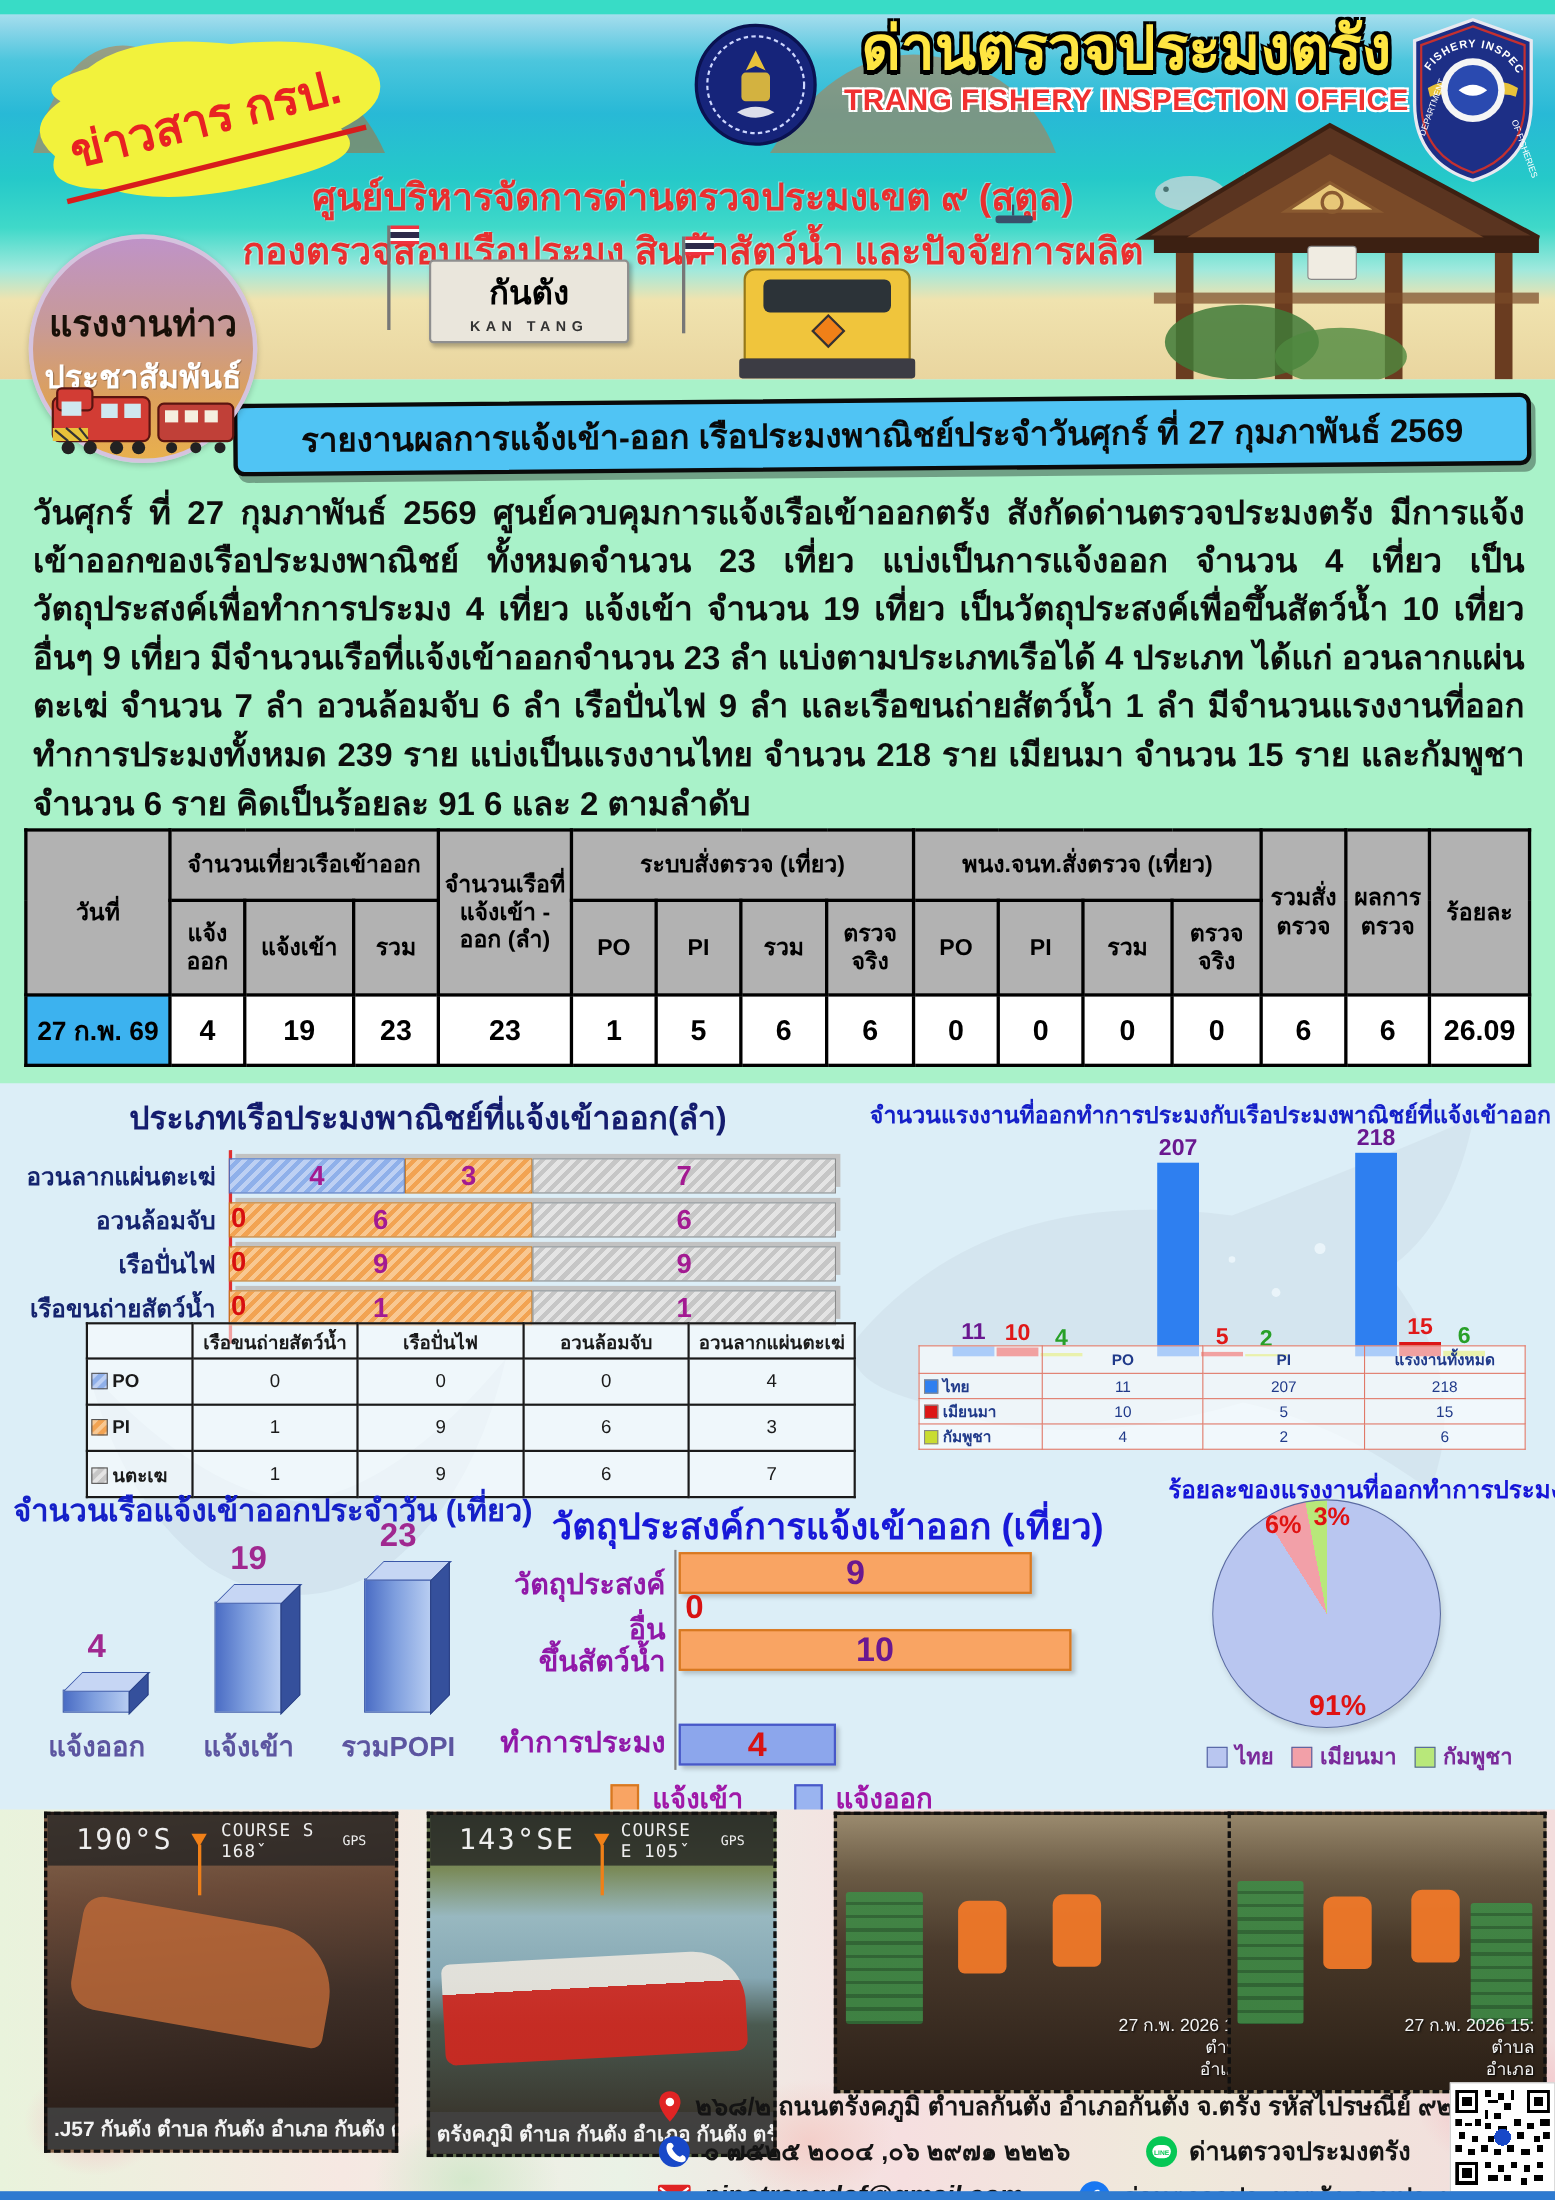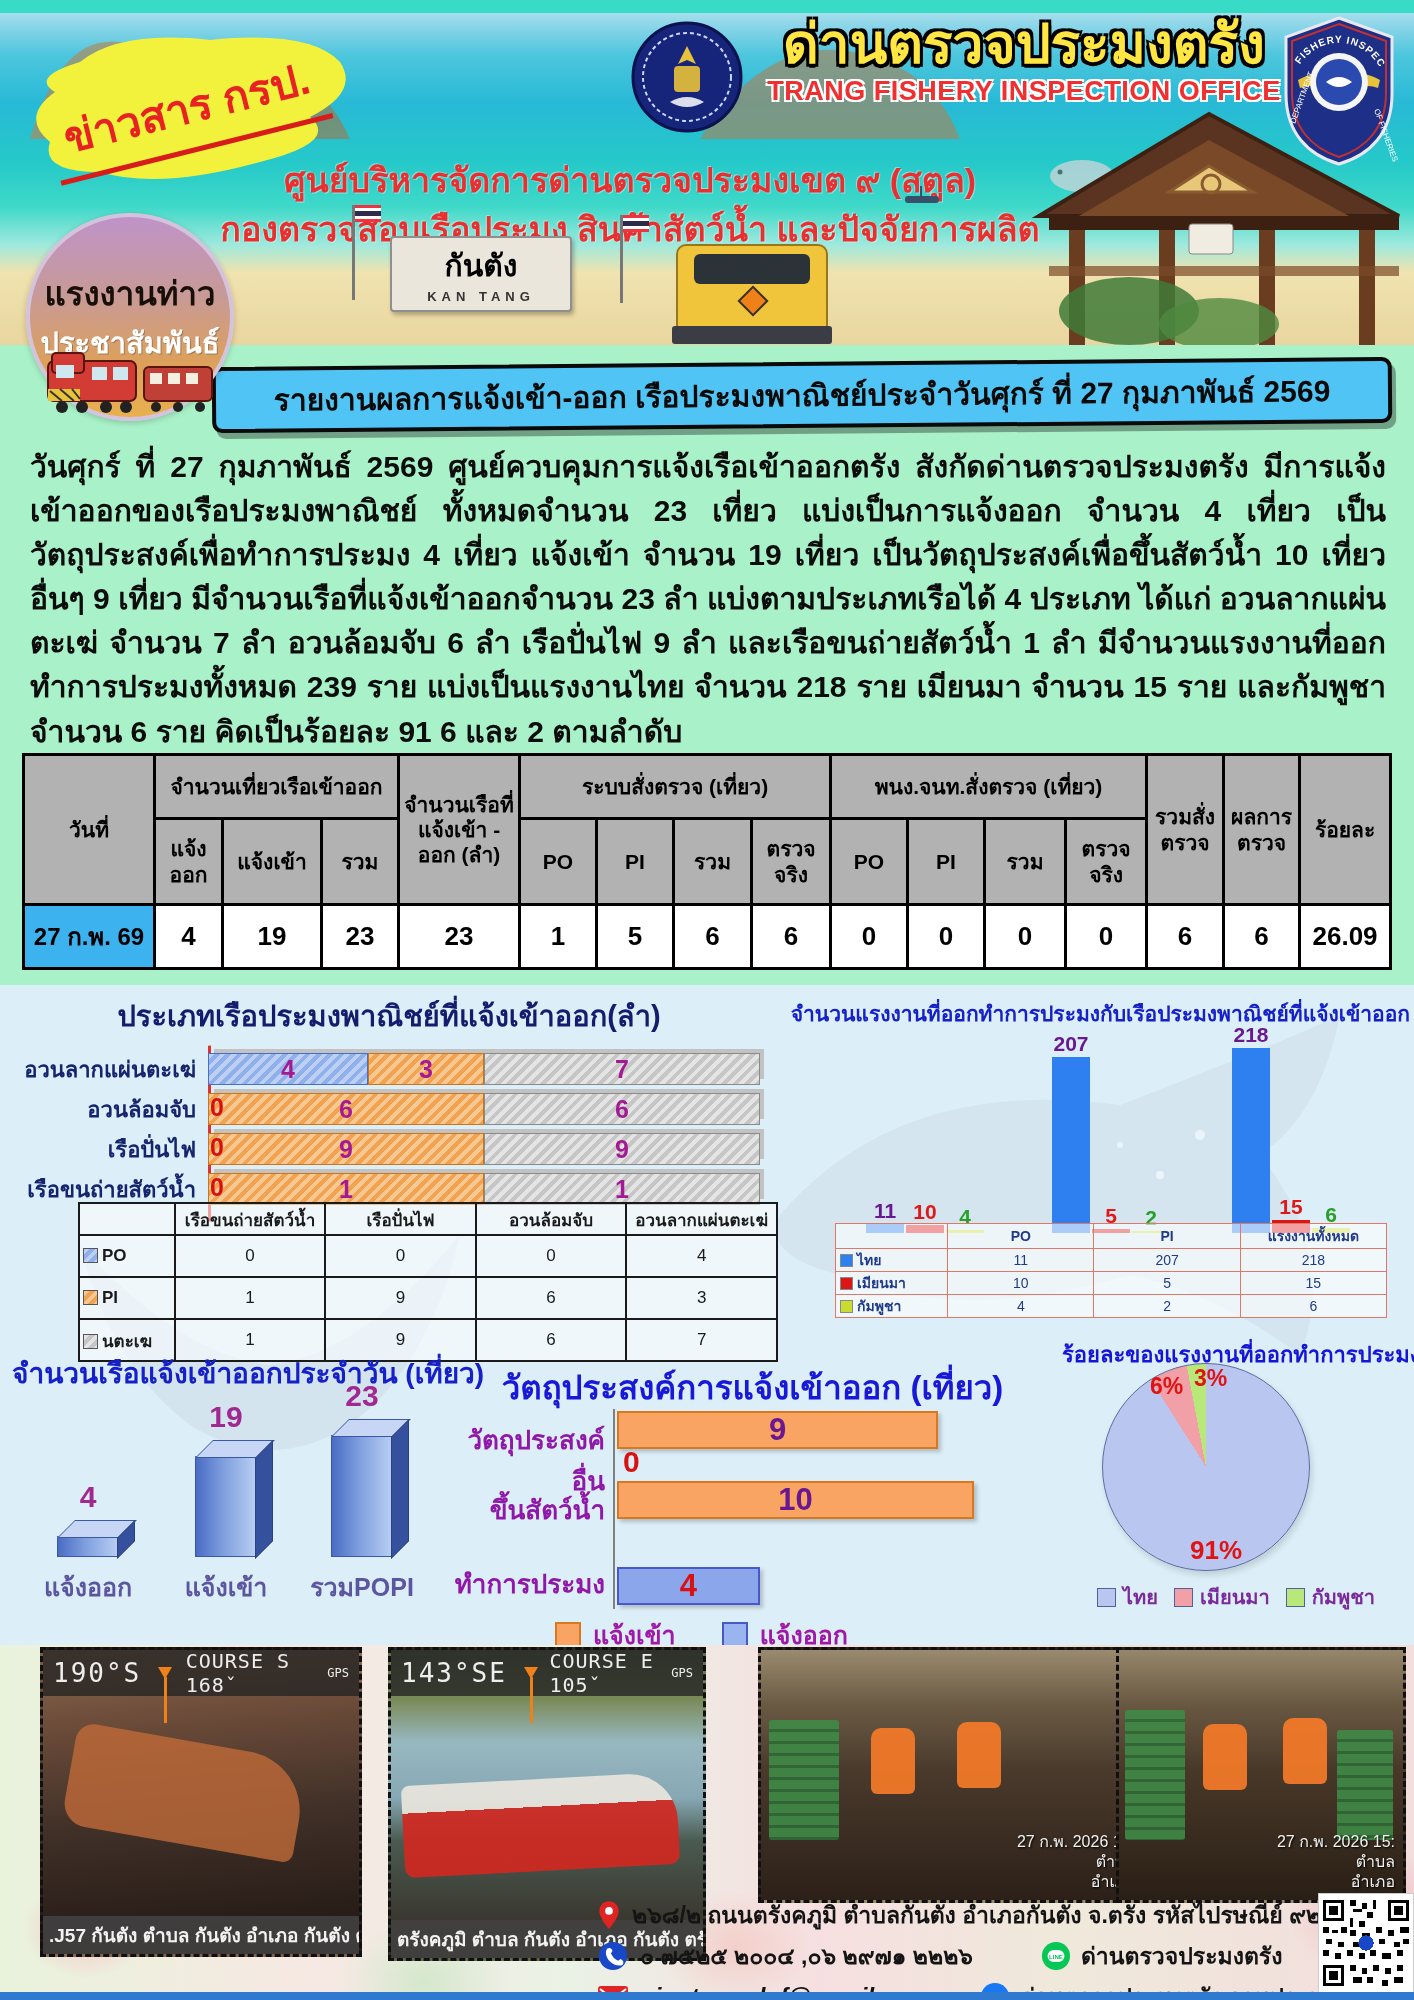--- a/index.html
+++ b/index.html
@@ -147,26 +147,26 @@
 .p1{left:40px;top:2px;width:322px;height:310px;background:linear-gradient(175deg,#8a6a50 0%,#6a4a38 25%,#403028 55%,#1f1511 100%)}
 .p1 .boat{position:absolute;left:8%;top:30%;width:74%;height:34%;background:#c06a38;opacity:.8;border-radius:18px 60px 10px 24px;transform:rotate(10deg)}
 .p2{left:388px;top:2px;width:318px;height:314px;background:linear-gradient(180deg,#5a6a48 0%,#7a8a58 16%,#98b8c0 30%,#86a8b4 48%,#4a5a50 62%,#32271f 100%)}
 .p2 .boat{position:absolute;left:4%;top:42%;width:88%;height:30%;border-radius:8px 48px 10px 10px;transform:rotate(-3deg);
  background:linear-gradient(180deg,#e9e5dd 0 30%,#d02820 30% 100%);opacity:.92}
 .p3{left:758px;top:2px;width:388px;height:256px;background:linear-gradient(180deg,#9a8a6e 0%,#6a5a44 22%,#4a3a2c 48%,#2c2018 100%)}
 .p4{left:1116px;top:2px;width:290px;height:256px;background:linear-gradient(180deg,#96866a 0%,#685842 22%,#483828 48%,#2a1f16 100%)}
 .vest{position:absolute;width:44px;height:66px;background:#f07828;border-radius:10px 10px 6px 6px;opacity:.95}
 .crate{position:absolute;background:repeating-linear-gradient(180deg,#3f8a46 0 9px,#2f6a36 9px 12px);border-radius:3px;opacity:.9}
 .gpsbar{position:absolute;left:0;top:0;width:100%;height:46px;background:rgba(35,35,35,.78);color:#eee;
- display:flex;align-items:center;gap:10px;padding:0 10px;font-family:"DejaVu Sans Mono",monospace}
+ display:flex;align-items:center;gap:10px;padding:0 26px;font-family:"DejaVu Sans Mono",monospace}
 .gpshead{font-size:26px;letter-spacing:2px}
 .gpspin{position:relative;width:16px;height:16px;margin:0 6px}
 .gpspin::before{content:"";position:absolute;left:1px;top:2px;border-left:7px solid transparent;border-right:7px solid transparent;border-top:12px solid #f08018}
 .gpspin::after{content:"";position:absolute;left:7px;top:12px;width:3px;height:46px;background:#f08018}
-.gpscourse{font-size:20px;letter-spacing:1px}
+.gpscourse{font-size:16px;letter-spacing:1px}
 .gpslbl{font-size:12px;margin-left:auto}
 .caption{position:absolute;left:0;bottom:0;width:100%;height:38px;background:rgba(66,66,66,.88);color:#f2f2f2;
  display:flex;align-items:center;padding:0 6px;font-size:19px;font-weight:bold;white-space:nowrap;overflow:hidden}
 .tstamp{position:absolute;right:8px;bottom:8px;text-align:right;color:#f2f2f2;font-size:16px;line-height:1.25;text-shadow:1px 1px 2px #000}
 
 .contact{position:absolute;left:598px;top:252px;width:740px}
 .crow{display:flex;align-items:center;gap:12px;margin-bottom:5px}
 .ctext{font-size:23px;font-weight:bold;color:#141414;white-space:nowrap}
 .ctext.em{font-style:italic;font-size:24px}
 .cgroup{display:flex;align-items:center;gap:10px;margin-left:56px}

